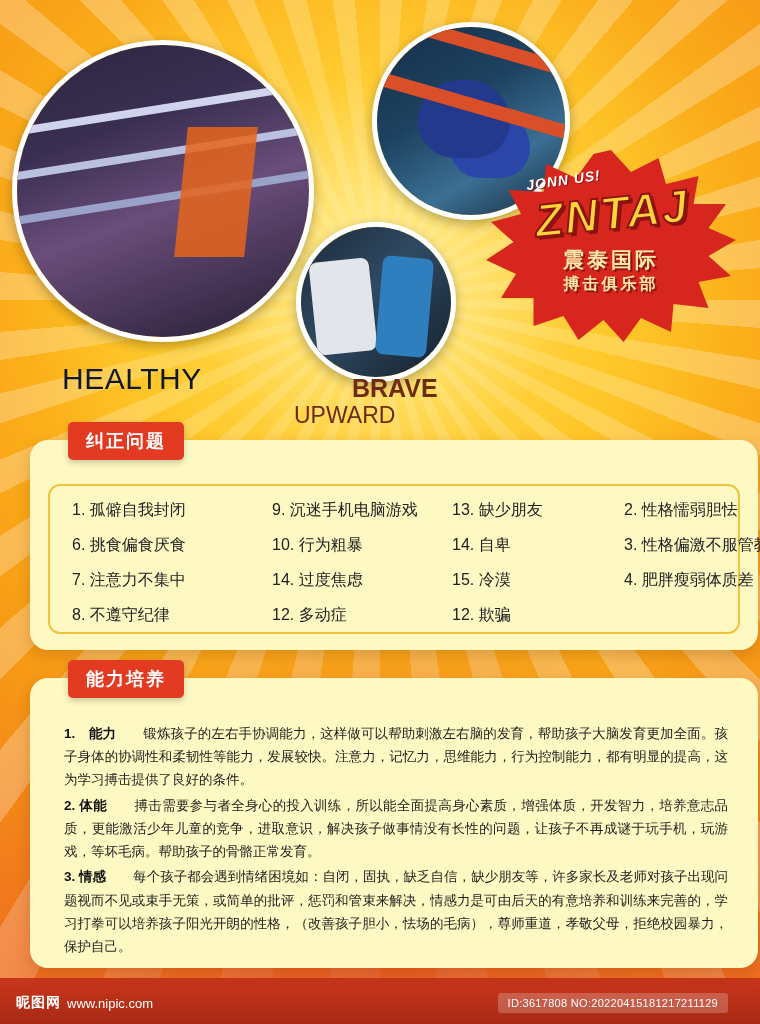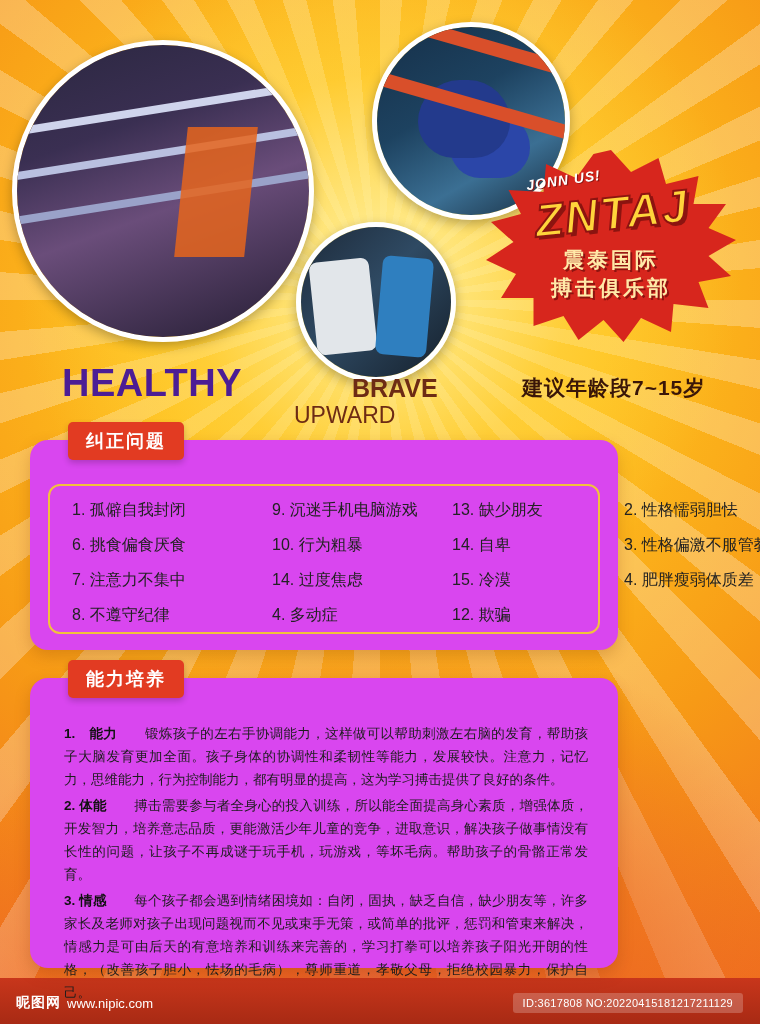--- a/index.html
+++ b/index.html
@@ -61,42 +61,42 @@
   .burst{position:absolute;right:24px;top:150px;width:250px;height:200px;}
   .burst .star{
     position:absolute;inset:0;background:#d7261d;
     clip-path:polygon(50% 0%,58% 11%,69% 4%,72% 17%,85% 13%,83% 27%,96% 27%,89% 39%,100% 45%,89% 53%,98% 63%,85% 66%,89% 79%,75% 77%,74% 91%,62% 84%,55% 96%,47% 85%,37% 95%,31% 83%,19% 88%,19% 74%,6% 74%,12% 62%,0% 55%,11% 46%,2% 36%,14% 32%,9% 20%,23% 21%,24% 7%,36% 14%,43% 2%);
   }
   .burst .jonn{position:absolute;left:40px;top:22px;color:#fff;font-style:italic;font-weight:bold;font-size:14px;transform:rotate(-8deg);letter-spacing:1px;text-shadow:1px 1px 0 #8c1410;}
   .burst .zn{position:absolute;left:16px;top:36px;width:220px;text-align:center;font-size:46px;font-weight:bold;font-style:italic;letter-spacing:2px;
      color:#ffd43b;-webkit-text-stroke:2px #8c1410;text-shadow:3px 3px 0 #8c1410;transform:rotate(-6deg);}
   .burst .cn1,.burst .cn2{position:absolute;width:230px;text-align:center;left:10px;font-weight:bold;color:#ffe9a8;text-shadow:2px 2px 0 #8c1410;}
   .burst .cn1{top:96px;font-size:21px;letter-spacing:3px;}
-  .burst .cn2{top:124px;font-size:21px;letter-spacing:3px;font-family:Liberation Serif, serif;}
+  .burst .cn2{top:124px;font-size:16px;letter-spacing:3px;font-family:Liberation Serif, serif;}
   
   .headline{position:absolute;left:62px;top:362px;width:660px;height:60px;}
-  .h-healthy{position:absolute;left:0;top:0;font-size:38px;font-weight:bold;color:#4c1d95;letter-spacing:.5px;}
+  .h-healthy{position:absolute;left:0;top:0;font-size:30px;font-weight:normal;color:#0f172a;letter-spacing:.5px;}
   .h-brave{position:absolute;left:290px;top:12px;font-size:25px;font-weight:bold;color:#6d2b14;}
   .h-upward{position:absolute;left:232px;top:40px;font-size:23px;font-weight:normal;color:#6d2b14;}
   .h-age{position:absolute;left:460px;top:12px;font-size:21px;font-weight:bold;color:#3a1608;letter-spacing:1px;}
   
-  .card{position:absolute;left:30px;width:588px;background:#d946ef;border-radius:18px;box-shadow:0 6px 16px rgba(120,40,0,.22);}
+  .card{position:absolute;left:30px;width:728px;background:#fef9c3;border-radius:18px;box-shadow:0 6px 16px rgba(120,40,0,.22);}
   .card1{top:440px;height:210px;}
   .card2{top:678px;height:290px;}
   .tag{position:absolute;left:38px;top:-18px;background:#e23b22;color:#fff;font-size:18px;font-weight:bold;padding:7px 18px;border-radius:5px;letter-spacing:2px;box-shadow:0 3px 6px rgba(0,0,0,.2);}
   .card1 .inner{position:absolute;left:18px;right:18px;top:44px;bottom:16px;border:2px solid #f2c23c;border-radius:12px;padding:14px 10px 0 10px;box-sizing:border-box;}
   .grid{display:grid;grid-template-columns:200px 180px 172px 130px;row-gap:14px;font-size:16px;color:#222;padding-left:12px;}
   .grid div{white-space:nowrap;}
   .card2 .body{position:absolute;left:34px;right:30px;top:44px;font-size:13.5px;line-height:1.72;color:#1d1d1d;text-align:justify;}
   .card2 .body p{margin:0 0 2px 0;}
   .lead{font-weight:bold;color:#111;}
   
   .foot-left{position:absolute;left:16px;bottom:12px;color:#fff;font-size:13px;display:flex;align-items:center;gap:6px;}
   .foot-logo{font-weight:bold;font-size:14px;letter-spacing:1px;}
-  .foot-right{position:absolute;right:17px;bottom:11px;background:rgba(255,255,255,.22);color:#fff;font-size:11px;padding:4px 10px;border-radius:3px;letter-spacing:.3px;}
+  .foot-right{position:absolute;right:32px;bottom:11px;background:rgba(255,255,255,.22);color:#fff;font-size:11px;padding:4px 10px;border-radius:3px;letter-spacing:.3px;}
 </style>
 </head>
 <body>
 
 <div class="bg">
   <div class="rays"></div>
   <div class="glow"></div>
   <div class="bottomwash"></div>
   <div class="bottomstrip"></div>
 </div>
@@ -116,21 +116,20 @@
   <div class="jonn">JONN US!</div>
   <div class="zn">ZNTAJ</div>
   <div class="cn1">震泰国际</div>
   <div class="cn2">搏击俱乐部</div>
 </div>
 
 <div class="headline">
   <div class="h-healthy">HEALTHY</div>
   <div class="h-brave">BRAVE</div>
   <div class="h-upward">UPWARD</div>
-  <div class="h-age">建议年龄段7~15岁</div>
 </div>
 
 <div class="card card1">
   <div class="tag">纠正问题</div>
   <div class="inner">
     <div class="grid">
       <div>1. 孤僻自我封闭</div>
       <div>9. 沉迷手机电脑游戏</div>
       <div>13. 缺少朋友</div>
 
@@ -139,21 +138,21 @@
       <div>10. 行为粗暴</div>
       <div>14. 自卑</div>
 
       <div>3. 性格偏激不服管教</div>
       <div>7. 注意力不集中</div>
       <div>14. 过度焦虑</div>
       <div>15. 冷漠</div>
 
       <div>4. 肥胖瘦弱体质差</div>
       <div>8. 不遵守纪律</div>
-      <div>4. 多动症</div>
+      <div>12. 多动症</div>
       <div>12. 欺骗</div>
     </div>
   </div>
 </div>
 
 <div class="card card2">
   <div class="tag">能力培养</div>
   <div class="body">
     <p><span class="lead">1.　能力</span><span>　　锻炼孩子的左右手协调能力，这样做可以帮助刺激左右脑的发育，帮助孩子大脑发育更加全面。孩子身体的协调性和柔韧性等能力，发展较快。注意力，记忆力，思维能力，行为控制能力，都有明显的提高，这为学习搏击提供了良好的条件。</span></p>
     <p><span class="lead">2. 体能</span><span>　　搏击需要参与者全身心的投入训练，所以能全面提高身心素质，增强体质，开发智力，培养意志品质，更能激活少年儿童的竞争，进取意识，解决孩子做事情没有长性的问题，让孩子不再成谜于玩手机，玩游戏，等坏毛病。帮助孩子的骨骼正常发育。</span></p>

